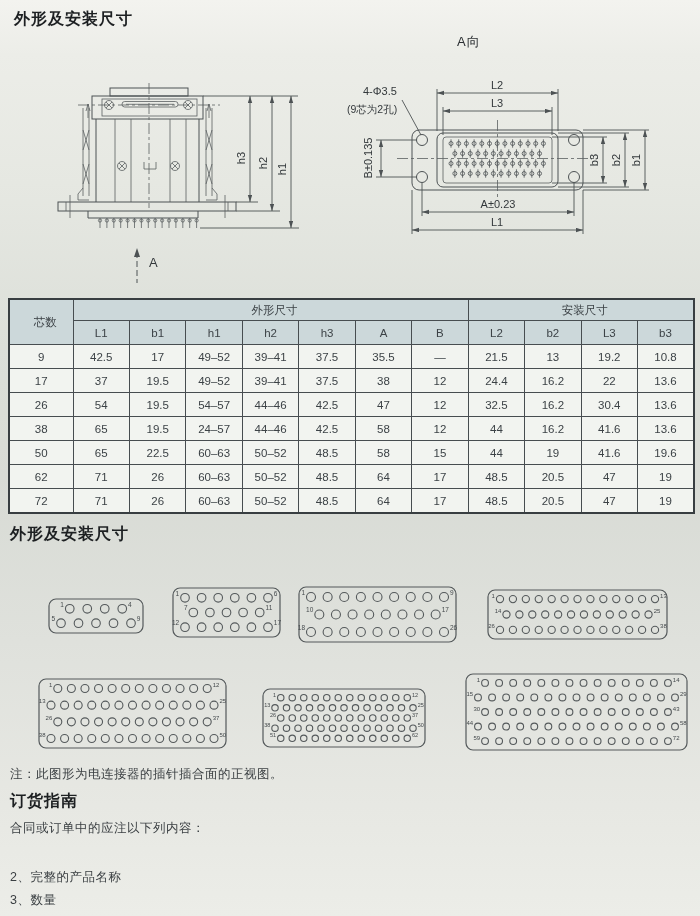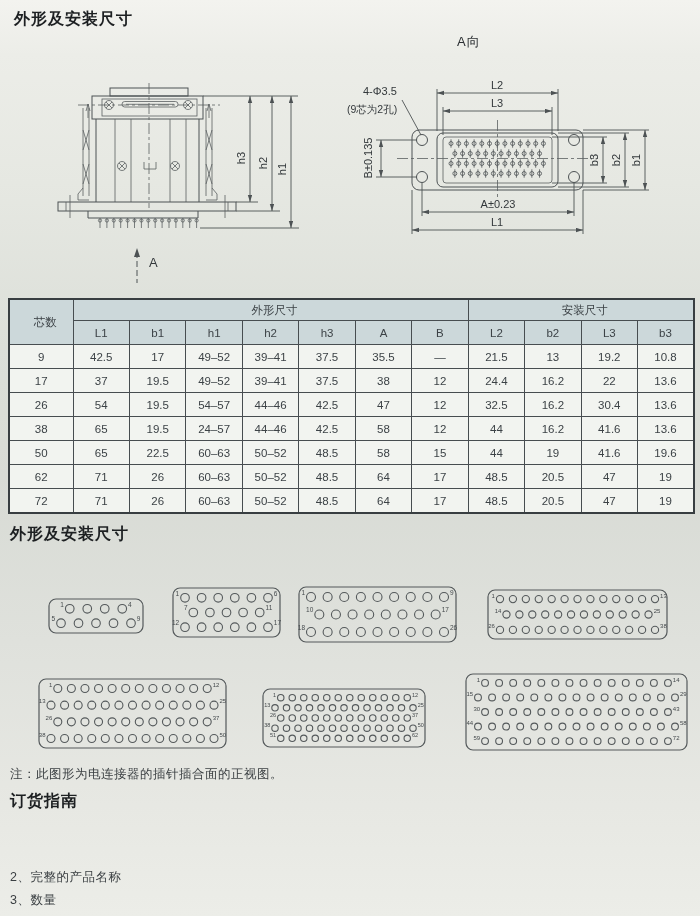--- a/index.html
+++ b/index.html
@@ -810,16 +810,17 @@
           <circle cx="188.89" cy="68.10" r="3.4" class="pd-hole"></circle>
           <circle cx="202.96" cy="68.10" r="3.4" class="pd-hole"></circle>
           <text x="15.14" y="66.70" text-anchor="end" class="pd-label" font-size="6">59</text>
           <text x="207.86" y="66.70" text-anchor="start" class="pd-label" font-size="6">72</text>
         </svg></div>
     </div>
 
   <div class="body-text abs" style="left:10px;top:766px;">注：此图形为电连接器的插针插合面的正视图。</div>
 
   <h2 class="sec-title abs" style="left:10px;top:791px;text-align:right;">订货指南</h2>
+  <div class="body-text abs" style="left:10px;top:820px;">合同或订单中的应注以下列内容：</div>
   <div class="body-text abs" style="left:10px;top:869px;">2、完整的产品名称</div>
   <div class="body-text abs" style="left:10px;top:892px;">3、数量</div>
 
 </div>
 
 </body></html>

